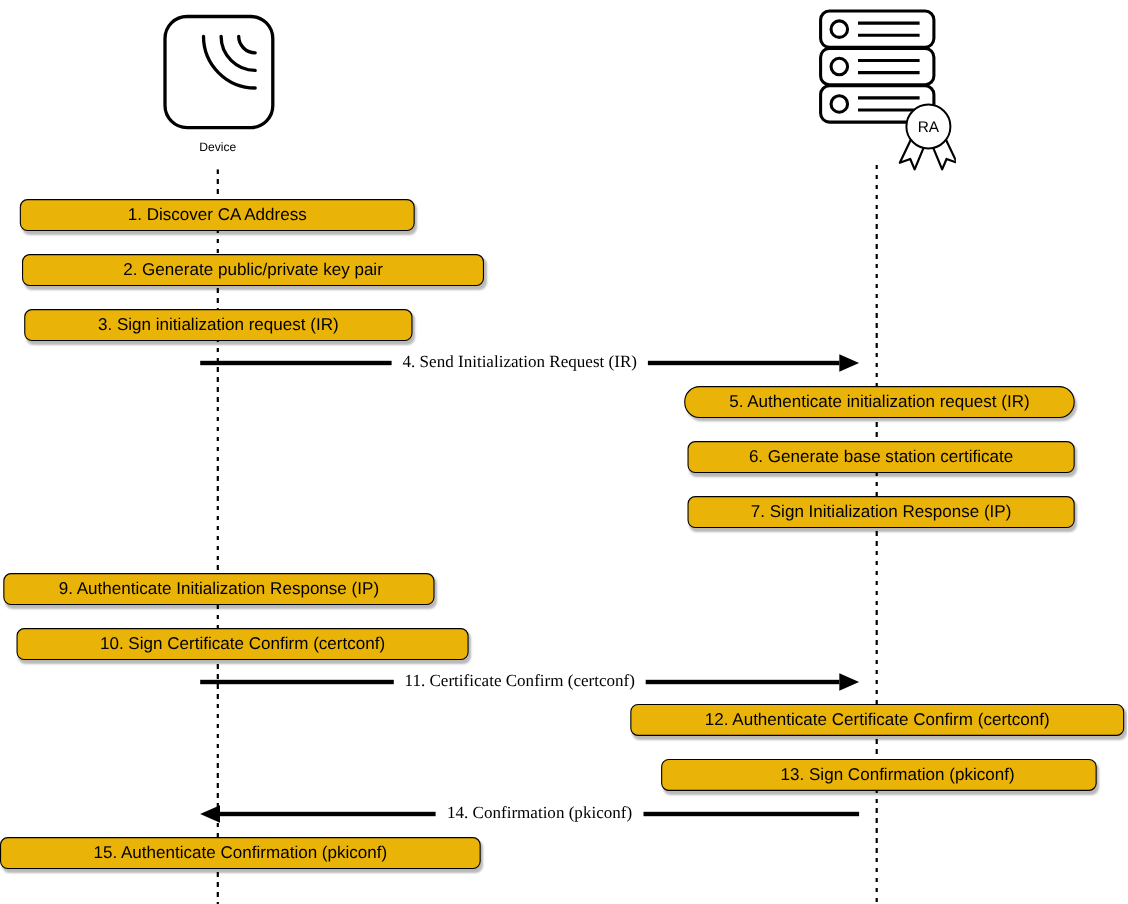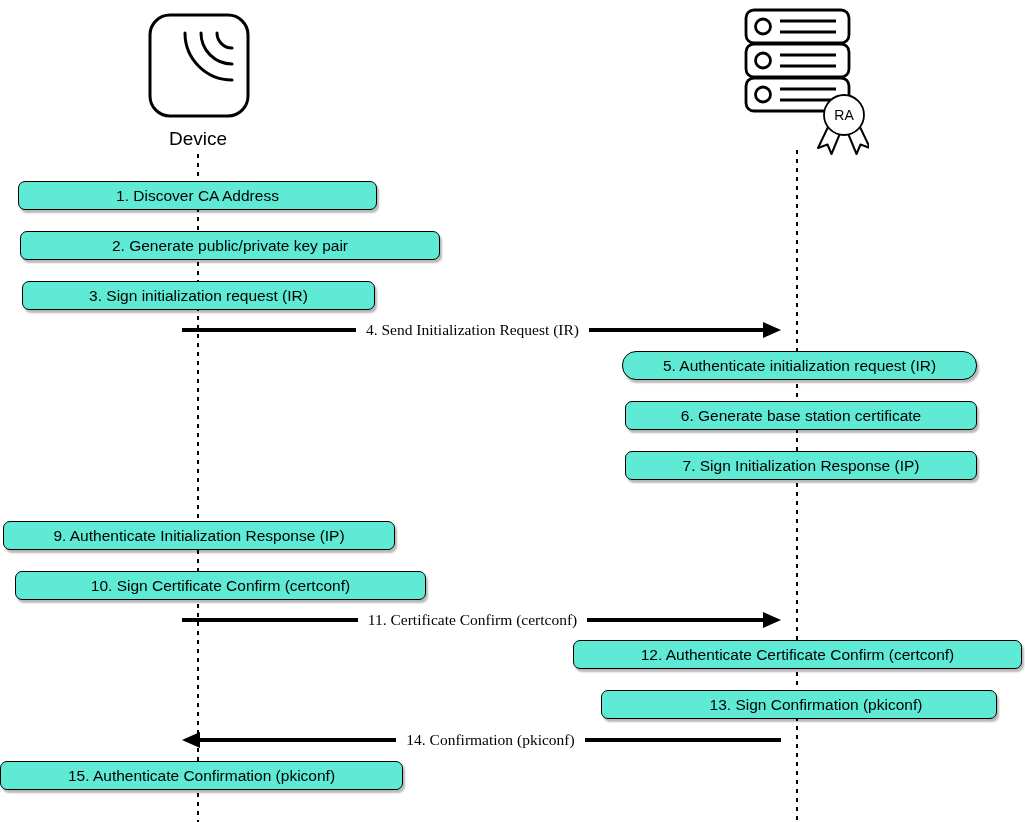--- a/index.html
+++ b/index.html
@@ -12,50 +12,50 @@
     color: #000000;
     overflow: hidden;
   }
 
   
   .actor-icon { position: absolute; }
   #device-icon { left: 146px; top: 12px; }
   #server-icon { left: 744px; top: 6px; }
   #device-label {
     position: absolute; left: 138px; top: 128px; width: 120px;
-    text-align: center; font-size: 19px;
+    text-align: center; font-size: 11px;
   }
 
   
   .lifeline {
     position: absolute; width: 2px;
     background: repeating-linear-gradient(to bottom, #000 0 4px, transparent 4px 9px);
   }
   #device-lifeline { left: 197px; top: 154px; height: 668px; }
   #ra-lifeline     { left: 796px; top: 150px; height: 672px; }
 
   
   .step-box {
     position: absolute; height: 29px; box-sizing: border-box;
-    background: #5eead4; border: 1.6px solid #000000; border-radius: 7px;
+    background: #eab308; border: 1.6px solid #000000; border-radius: 7px;
     display: flex; align-items: center; justify-content: center;
     font-size: 15.5px; white-space: nowrap;
     box-shadow: 2px 3px 2px rgba(0,0,0,0.28);
   }
   #box-1  { left: 18px;  top: 181px; width: 359px; }
   #box-2  { left: 20px;  top: 231px; width: 420px; }
   #box-3  { left: 22px;  top: 281px; width: 353px; }
   #box-5  { left: 622px; top: 351px; width: 355px; border-radius: 14px; }
   #box-6  { left: 625px; top: 401px; width: 352px; }
   #box-7  { left: 625px; top: 451px; width: 352px; }
   #box-9  { left: 3px;   top: 521px; width: 392px; }
   #box-10 { left: 15px;  top: 571px; width: 411px; }
   #box-12 { left: 573px; top: 640px; width: 449px; }
   #box-13 { left: 601px; top: 690px; width: 396px; padding-left: 34px; }
-  #box-15 { left: 0px;   top: 761px; width: 403px; text-align: right; }
+  #box-15 { left: 0px;   top: 761px; width: 437px; text-align: right; }
 
   
   .msg {
     position: absolute; left: 182px; width: 599px; height: 22px;
     display: flex; align-items: center; font-size: 15.5px; font-family: Liberation Serif, serif;
   }
   .msg .line { flex: 1 1 0; height: 4px; background: #000; }
   .msg .label { padding: 0 10px; white-space: nowrap; }
   .arrowhead { width: 0; height: 0; flex: 0 0 auto; }
   .arrowhead.right {

